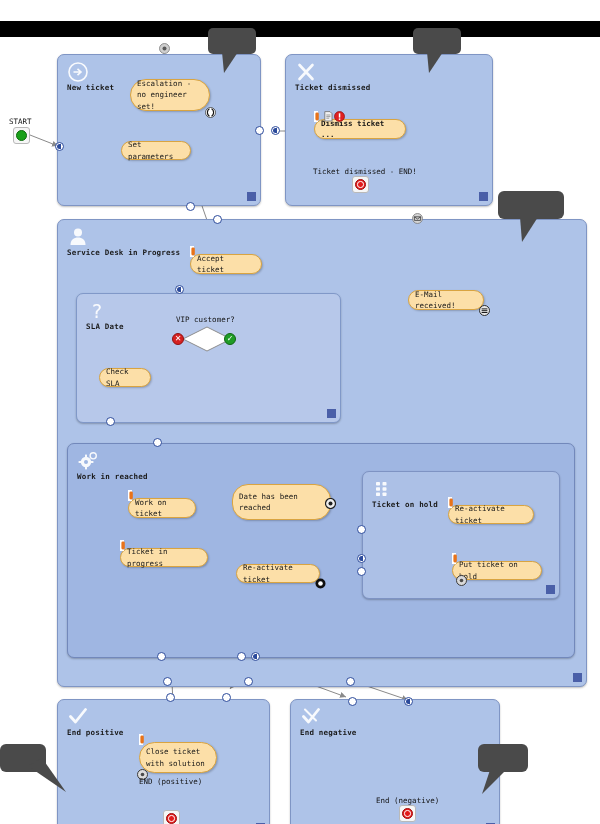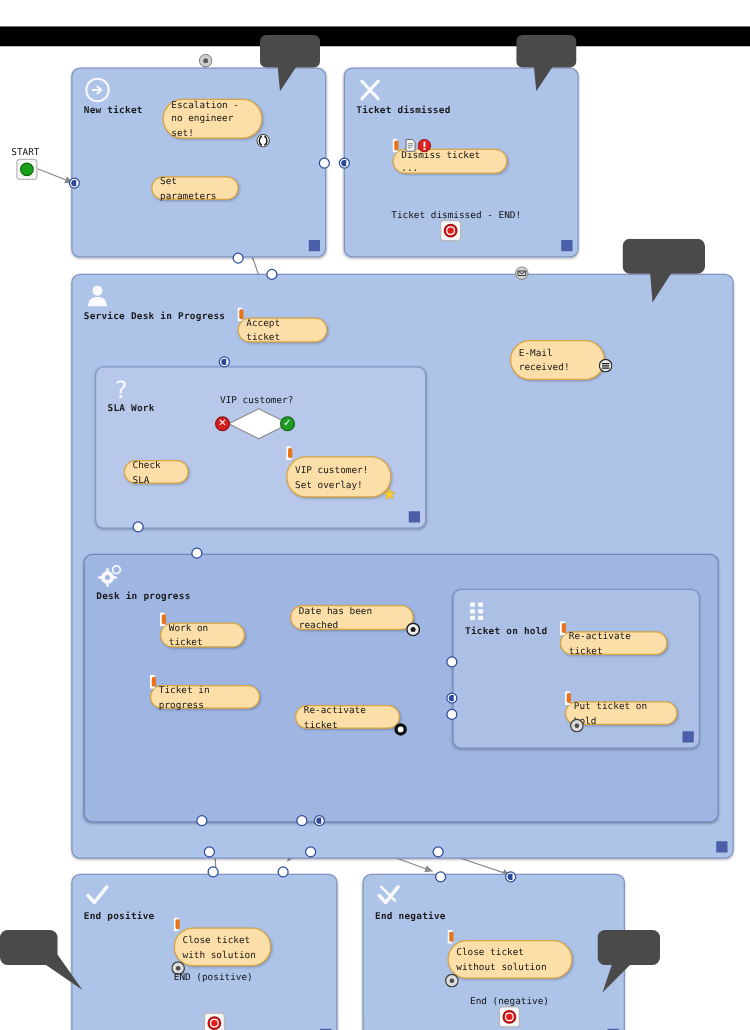--- a/index.html
+++ b/index.html
@@ -266,21 +266,21 @@
     <div class="c-icon">
       <svg viewBox="0 0 22 22" width="22" height="22">
         <circle cx="11" cy="11" r="9" fill="none" stroke="#ffffff" stroke-width="1.6"></circle>
         <path d="M6.5,11 L13,11 M10.5,7.8 L14,11 L10.5,14.2" fill="none" stroke="#ffffff" stroke-width="1.6"></path>
       </svg>
     </div>
     <div class="c-title">New ticket</div>
     <div class="c-resize"></div>
   </div>
 
-  <div class="container" style="left:275px; top:33px; width:188px; height:152px;">
+  <div class="container" style="left:285px; top:33px; width:208px; height:152px;">
     <div class="c-icon">
       <svg viewBox="0 0 22 22" width="22" height="22">
         <path d="M4.5,4 L17.5,18 M17.5,4 L4.5,18" fill="none" stroke="#ffffff" stroke-width="2.6" stroke-linecap="round"></path>
       </svg>
     </div>
     <div class="c-title">Ticket dismissed</div>
     <div class="c-resize"></div>
   </div>
 
   <div class="container" style="left:57px; top:198px; width:530px; height:468px;">
@@ -293,39 +293,39 @@
     <div class="c-title">Service Desk in Progress</div>
     <div class="c-resize"></div>
   </div>
 
   <div class="container inner" style="left:76px; top:272px; width:265px; height:130px;">
     <div class="c-icon">
       <svg viewBox="0 0 22 22" width="22" height="22">
         <text x="11" y="18" text-anchor="middle" font-size="19" font-family="DejaVu Sans, sans-serif" fill="#ffffff">?</text>
       </svg>
     </div>
-    <div class="c-title">SLA Work</div>
+    <div class="c-title">SLA Date</div>
     <div class="c-resize"></div>
   </div>
 
   <div class="container work" style="left:67px; top:422px; width:508px; height:215px;">
     <div class="c-icon">
       <svg viewBox="0 0 22 22" width="22" height="22">
         <g fill="#ffffff">
           <circle cx="9" cy="12" r="5.2"></circle>
           <circle cx="9" cy="12" r="2" fill="#9fb6e2"></circle>
           <rect x="8" y="4.6" width="2" height="3"></rect>
           <rect x="8" y="16.4" width="2" height="3"></rect>
           <rect x="1.6" y="11" width="3" height="2"></rect>
           <rect x="13.4" y="11" width="3" height="2"></rect>
         </g>
         <circle cx="16.2" cy="5.8" r="3.1" fill="none" stroke="#ffffff" stroke-width="1.4"></circle>
       </svg>
     </div>
-    <div class="c-title">Desk in progress</div>
+    <div class="c-title">Work in reached</div>
   </div>
 
   <div class="container onhold" style="left:362px; top:450px; width:198px; height:128px;text-align:center;">
     <div class="c-icon">
       <svg viewBox="0 0 22 22" width="22" height="22">
         <g fill="#ffffff">
           <rect x="4" y="4" width="4" height="3.4" rx="0.7"></rect>
           <rect x="10.5" y="4" width="4" height="3.4" rx="0.7"></rect>
           <rect x="4" y="9.3" width="4" height="3.4" rx="0.7"></rect>
           <rect x="10.5" y="9.3" width="4" height="3.4" rx="0.7"></rect>
@@ -371,21 +371,21 @@
         <circle cx="5.5" cy="5.5" r="5" fill="#ffffff" stroke="#3a3a3a" stroke-width="0.8"></circle>
         <path d="M4.4,1.8 A4.4,4.4 0 0,0 4.4,9.2 M6.6,1.8 A4.4,4.4 0 0,1 6.6,9.2" fill="none" stroke="#111" stroke-width="1.2"></path>
       </svg>
     </div>
   </div>
 
   <div class="task" style="left:121px; top:120px; width:70px; height:19px;">
     <span>Set parameters</span>
   </div>
 
-  <div class="task" style="left:314px; top:98px; width:92px; height:20px;">
+  <div class="task" style="left:314px; top:98px; width:92px; height:20px;font-weight:bold;">
     <span>Dismiss ticket ...</span>
     <div class="badge" style="left:-1px; top:-9px;">
       <svg viewBox="0 0 9 11" width="9" height="11">
         <rect x="0" y="0" width="4" height="11" fill="#ffffff"></rect>
         <rect x="1.4" y="1.4" width="3.4" height="8" rx="1.4" fill="#e8731a"></rect>
       </svg>
     </div>
     <div class="badge" style="left:9px; top:-9px;">
       <svg viewBox="0 0 9 11" width="9" height="11">
         <path d="M0.8,0.6 L6,0.6 L8,2.6 L8,10 L0.8,10 Z" fill="#f2f2f2" stroke="#6b6b6b" stroke-width="0.8"></path>
@@ -404,62 +404,48 @@
   <div class="task" style="left:190px; top:233px; width:72px; height:20px;">
     <span>Accept ticket</span>
     <div class="badge" style="left:-1px; top:-9px;">
       <svg viewBox="0 0 9 11" width="9" height="11">
         <rect x="0" y="0" width="4" height="11" fill="#ffffff"></rect>
         <rect x="1.4" y="1.4" width="3.4" height="8" rx="1.4" fill="#e8731a"></rect>
       </svg>
     </div>
   </div>
 
-  <div class="task" style="left:408px; top:251px; width:76px; height:32px;">
+  <div class="task" style="left:408px; top:269px; width:76px; height:20px;">
     <span>E-Mail received!</span>
     <div class="glyph" style="left:70px; top:14px;">
       <svg viewBox="0 0 11 11" width="11" height="11">
         <circle cx="5.5" cy="5.5" r="5" fill="#e9e9e9" stroke="#2c2c2c" stroke-width="1"></circle>
         <rect x="2.6" y="3.4" width="5.8" height="1" fill="#1a1a1a"></rect>
         <rect x="2.6" y="5.2" width="5.8" height="1" fill="#1a1a1a"></rect>
         <rect x="2.6" y="7" width="5.8" height="1" fill="#1a1a1a"></rect>
       </svg>
     </div>
   </div>
 
   <div class="task" style="left:99px; top:347px; width:52px; height:19px;">
     <span>Check SLA</span>
   </div>
 
-  <div class="task" style="left:229px; top:344px; width:84px; height:33px;">
-    <span>VIP customer! Set overlay!</span>
-    <div class="badge" style="left:-1px; top:-9px;">
-      <svg viewBox="0 0 9 11" width="9" height="11">
-        <rect x="0" y="0" width="4" height="11" fill="#ffffff"></rect>
-        <rect x="1.4" y="1.4" width="3.4" height="8" rx="1.4" fill="#e8731a"></rect>
-      </svg>
-    </div>
-    <div class="glyph" style="left:76px; top:24px;">
-      <svg viewBox="0 0 11 11" width="11" height="11">
-        <path d="M5.5,0.6 L6.7,3.9 L10.2,3.9 L7.4,6 L8.5,9.4 L5.5,7.3 L2.5,9.4 L3.6,6 L0.8,3.9 L4.3,3.9 Z" fill="#fdd431" stroke="#e0a81c" stroke-width="0.6"></path>
-      </svg>
-    </div>
-  </div>
 
   <div class="task" style="left:128px; top:477px; width:68px; height:20px;">
     <span>Work on ticket</span>
     <div class="badge" style="left:-1px; top:-9px;">
       <svg viewBox="0 0 9 11" width="9" height="11">
         <rect x="0" y="0" width="4" height="11" fill="#ffffff"></rect>
         <rect x="1.4" y="1.4" width="3.4" height="8" rx="1.4" fill="#e8731a"></rect>
       </svg>
     </div>
   </div>
 
-  <div class="task" style="left:232px; top:463px; width:99px; height:20px;align-items:center;">
+  <div class="task" style="left:232px; top:463px; width:99px; height:36px;align-items:center;">
     <span>Date has been reached</span>
     <div class="glyph" style="left:92px; top:13px;">
       <svg viewBox="0 0 11 11" width="11" height="11">
         <circle cx="5.5" cy="5.5" r="5" fill="#ededed" stroke="#1f1f1f" stroke-width="1.2"></circle>
         <circle cx="5.5" cy="5.5" r="2" fill="#1f1f1f"></circle>
       </svg>
     </div>
   </div>
 
   <div class="task" style="left:120px; top:527px; width:88px; height:19px;">
@@ -517,35 +503,20 @@
       </svg>
     </div>
     <div class="glyph" style="left:-3px; top:26px;">
       <svg viewBox="0 0 11 11" width="11" height="11">
         <circle cx="5.5" cy="5.5" r="5" fill="#dcdcdc" stroke="#3a3a3a" stroke-width="1"></circle>
         <circle cx="5.5" cy="5.5" r="1.8" fill="#4a4a4a"></circle>
       </svg>
     </div>
   </div>
 
-  <div class="task" style="left:358px; top:731px; width:100px; height:31px;">
-    <span>Close ticket without solution</span>
-    <div class="badge" style="left:-1px; top:-9px;">
-      <svg viewBox="0 0 9 11" width="9" height="11">
-        <rect x="0" y="0" width="4" height="11" fill="#ffffff"></rect>
-        <rect x="1.4" y="1.4" width="3.4" height="8" rx="1.4" fill="#e8731a"></rect>
-      </svg>
-    </div>
-    <div class="glyph" style="left:-3px; top:26px;">
-      <svg viewBox="0 0 11 11" width="11" height="11">
-        <circle cx="5.5" cy="5.5" r="5" fill="#dcdcdc" stroke="#3a3a3a" stroke-width="1"></circle>
-        <circle cx="5.5" cy="5.5" r="1.8" fill="#4a4a4a"></circle>
-      </svg>
-    </div>
-  </div>
 
   <div class="evlabel" style="left:176px; top:294px;">VIP customer?</div>
   <svg class="diamond" style="left:182px; top:305px;" viewBox="0 0 50 26">
     <path d="M25,1 L49,13 L25,25 L1,13 Z" fill="#ffffff" stroke="#8d8d8d" stroke-width="1"></path>
   </svg>
   <div class="gatemark no" style="left:172px; top:312px;">✕</div>
   <div class="gatemark yes" style="left:224px; top:312px;">✓</div>
 
   <div class="evlabel" style="left:313px; top:146px;text-align:right;">Ticket dismissed - END!</div>
   <div class="eventbox" style="left:352px; top:155px;">

